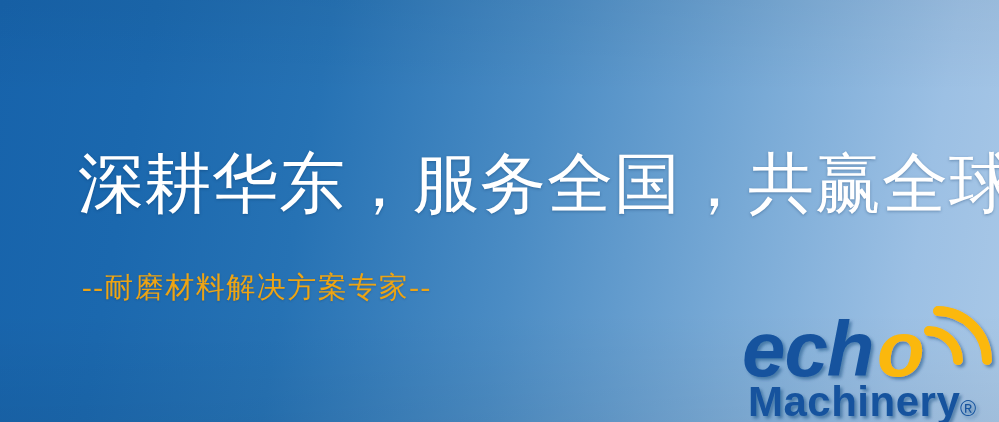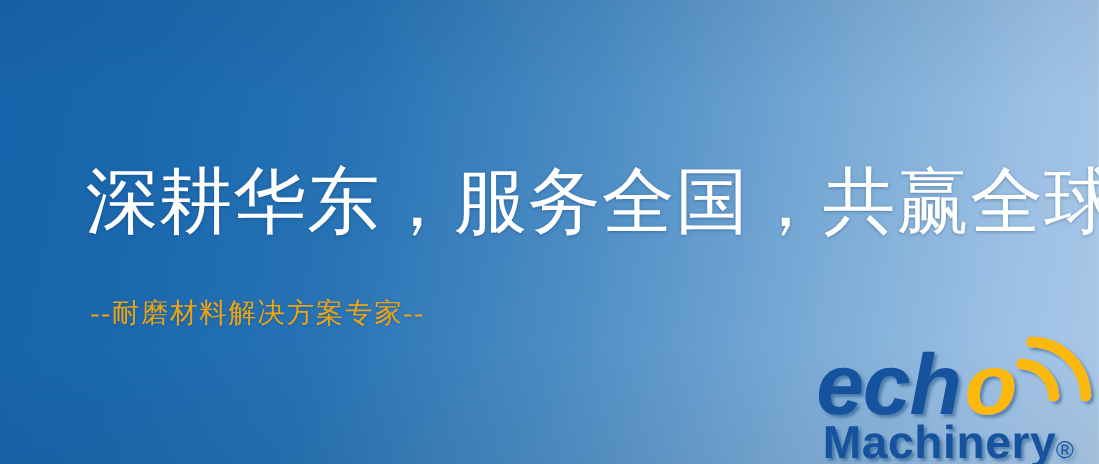--- a/index.html
+++ b/index.html
@@ -49,21 +49,21 @@
     white-space: nowrap;
     text-shadow: 0 1px 3px rgba(10,45,90,0.35);
     z-index: 3;
   }
 
   .subtitle {
     position: absolute;
     left: 82px;
     top: 268px;
     font-family: "Liberation Serif", "DejaVu Serif", serif;
-    font-size: 25px;
+    font-size: 29px;
     letter-spacing: 1.5px;
     color: #eda413;
     white-space: nowrap;
     text-shadow: 0 1px 2px rgba(20,60,110,0.30);
     z-index: 3;
   }
 
   
   .logo {
     position: absolute;

